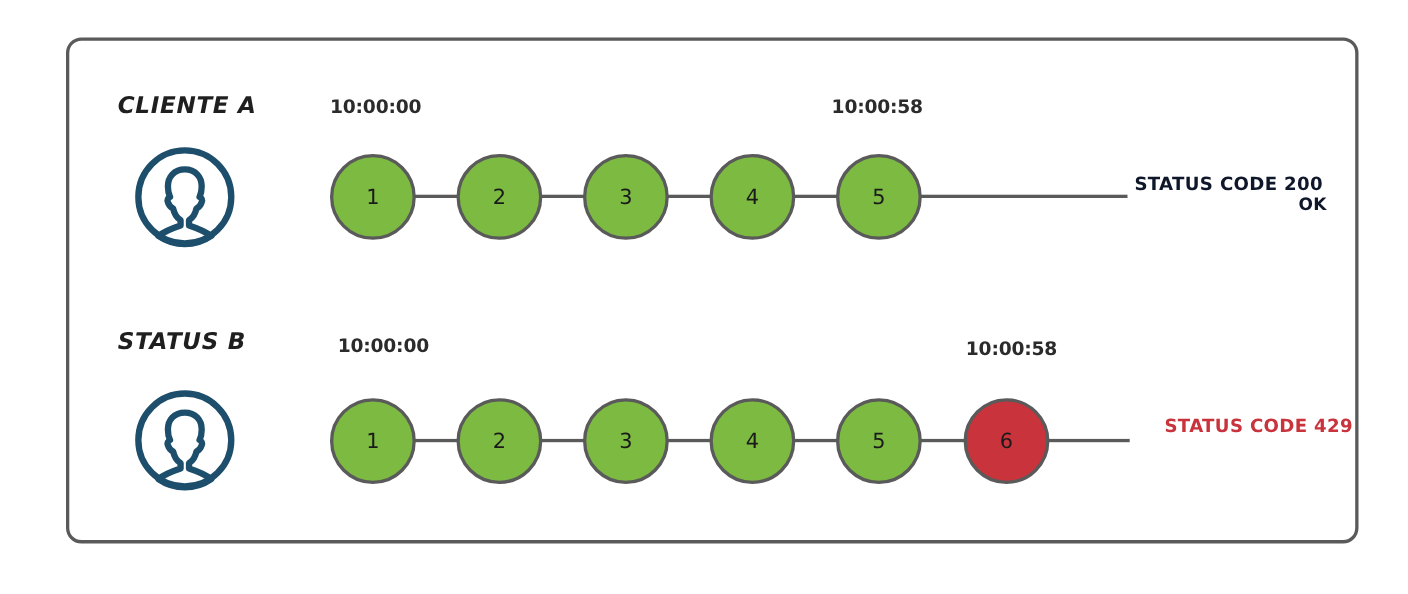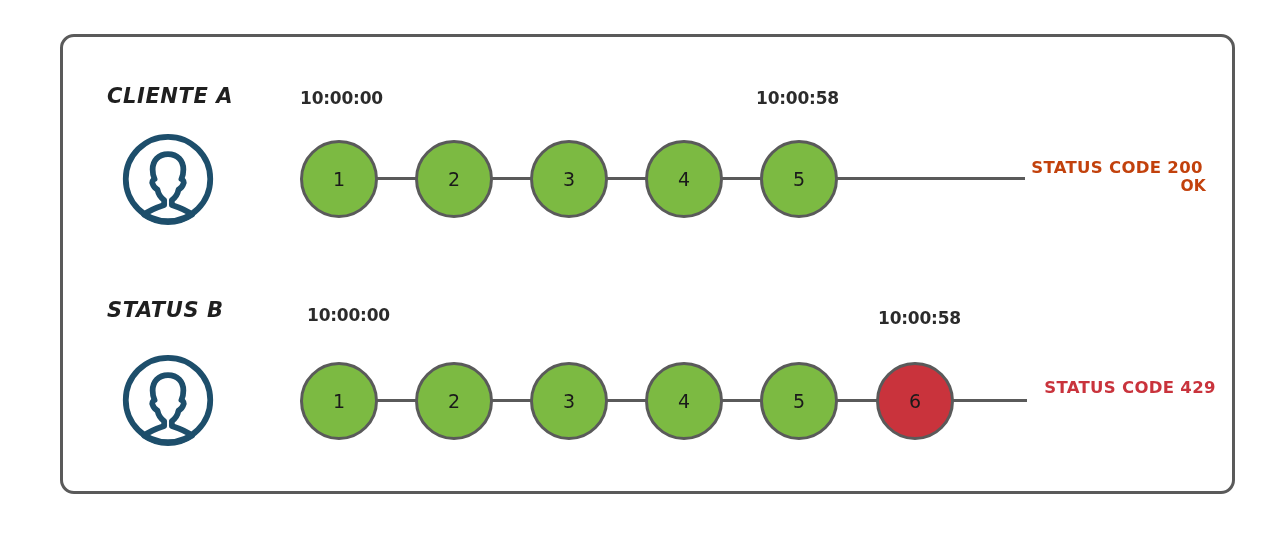--- a/index.html
+++ b/index.html
@@ -95,22 +95,22 @@
   
   .status {
     position: absolute;
     white-space: nowrap;
     font-family: "DejaVu Sans", sans-serif;
     font-weight: 600;
     line-height: 1.18;
   }
   .status .line1 { font-size: 16.5px; letter-spacing: 0.3px; }
   .status .line2 { font-size: 15.5px; letter-spacing: 0.2px; }
-  .status.ok   { color: #c2410c; text-align: center; }
-  .status.fail { color: #C9333C; text-align: center; }
+  .status.ok   { color: #0f172a; text-align: center; }
+  .status.fail { color: #C9333C; text-align: right; }
   .status .line2.centered { text-align: right; display: block; }
 </style>
 </head>
 <body>
 
 <div id="canvas">
   <div class="frame"></div>
 
   <div class="client-label" style="left:107px; top:84px;">CLIENTE A</div>
 

